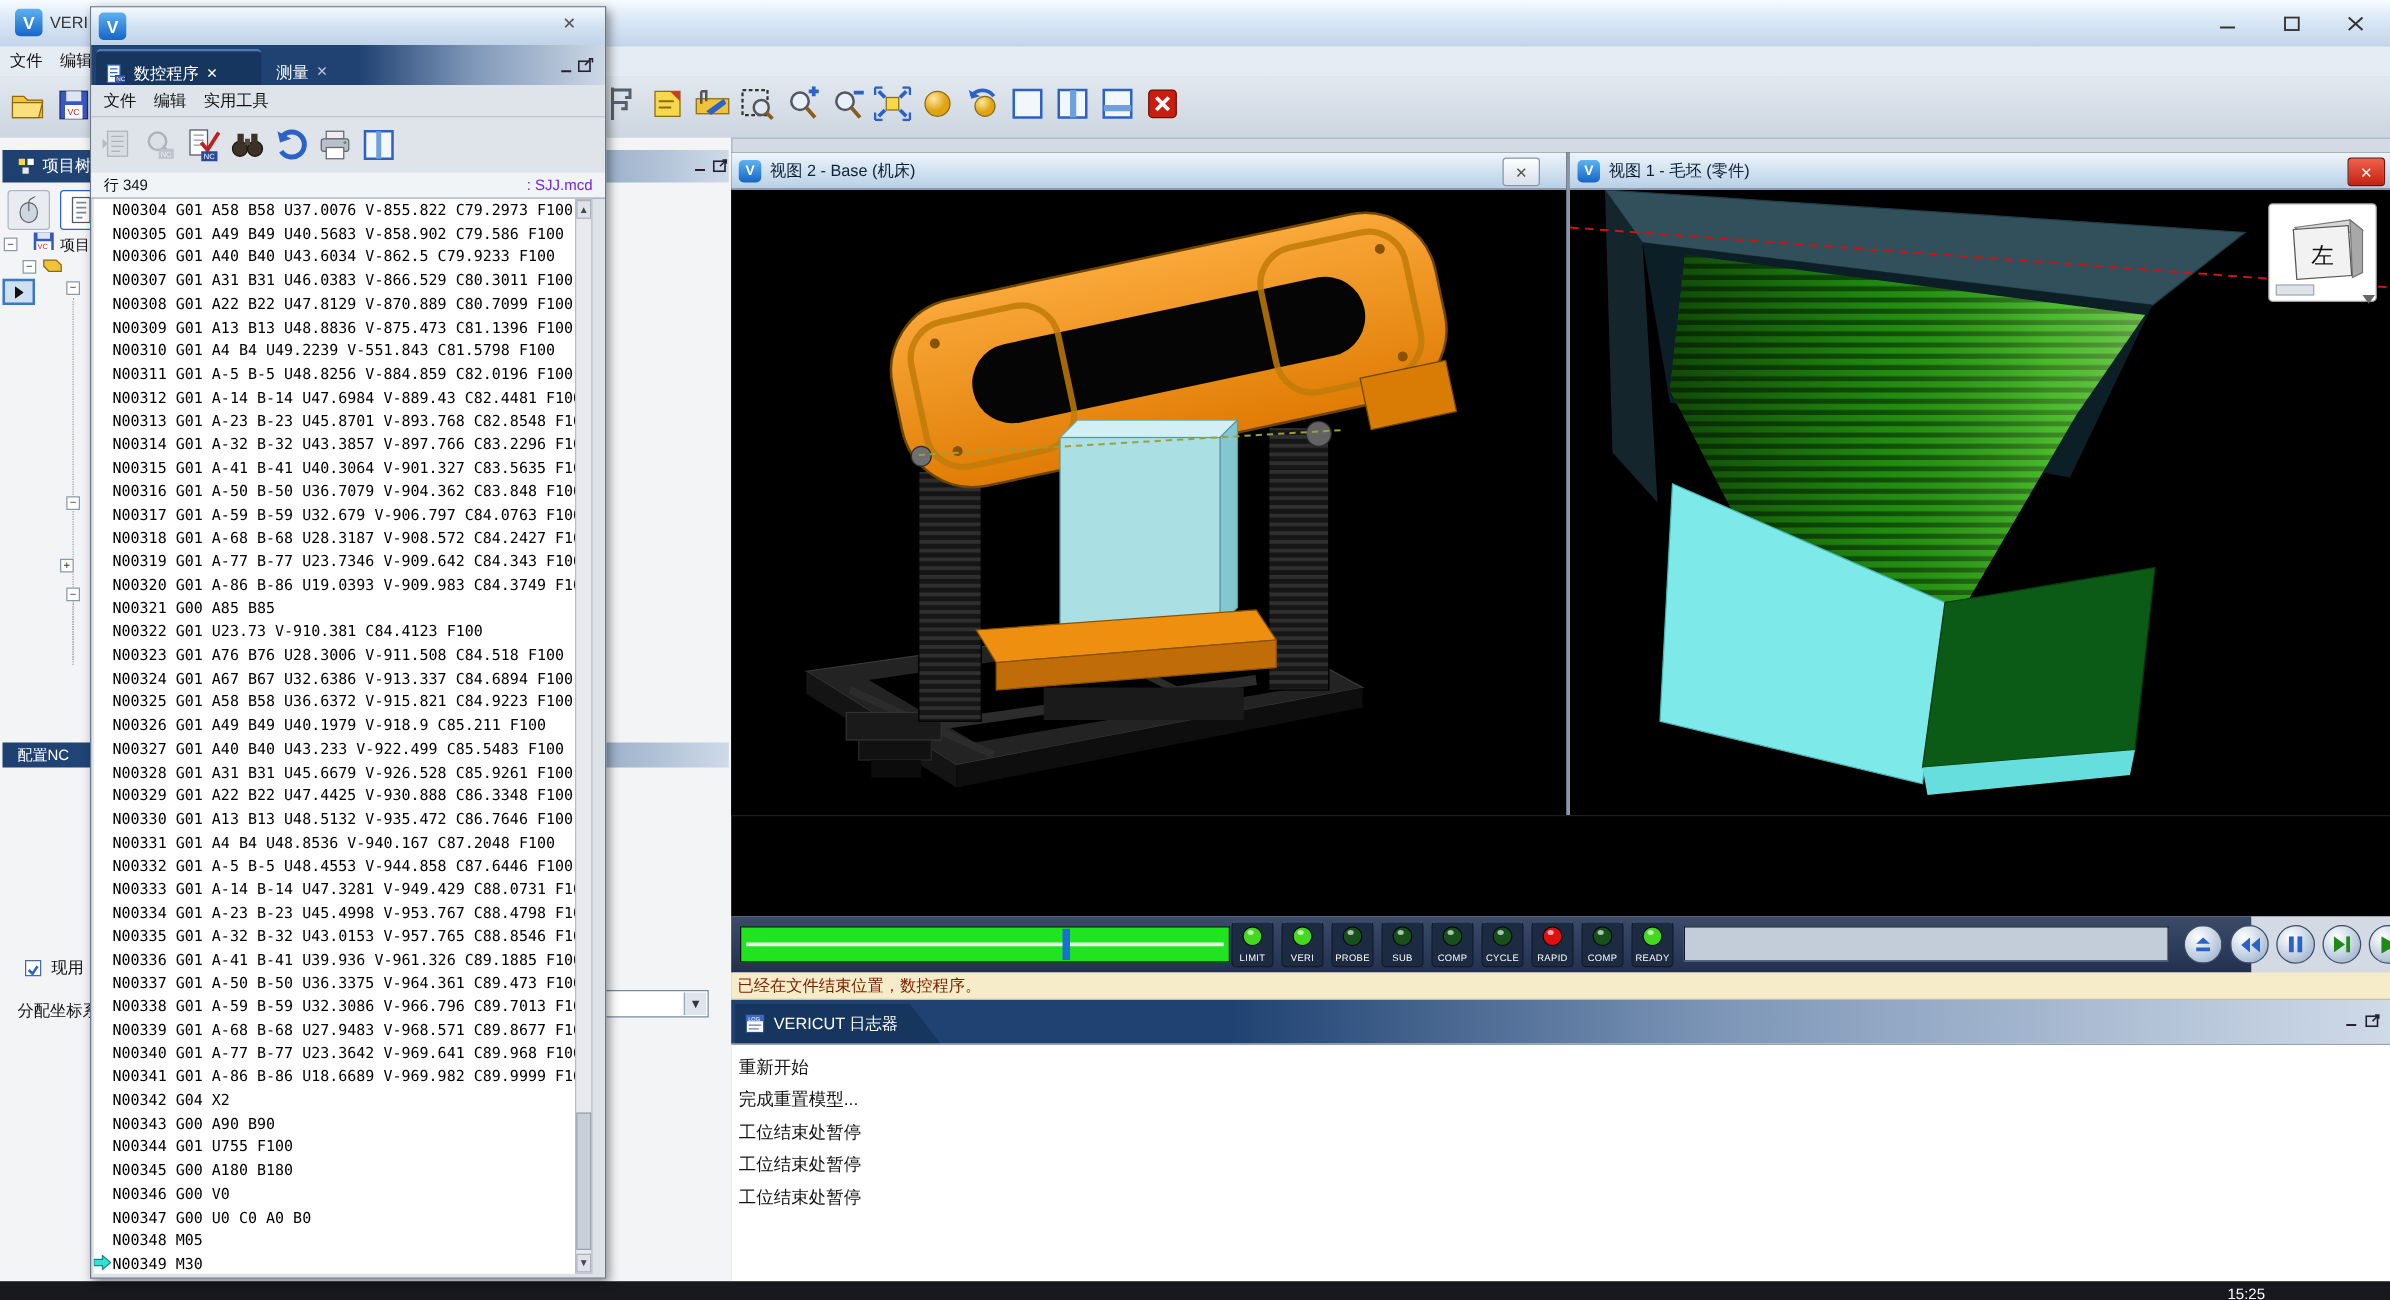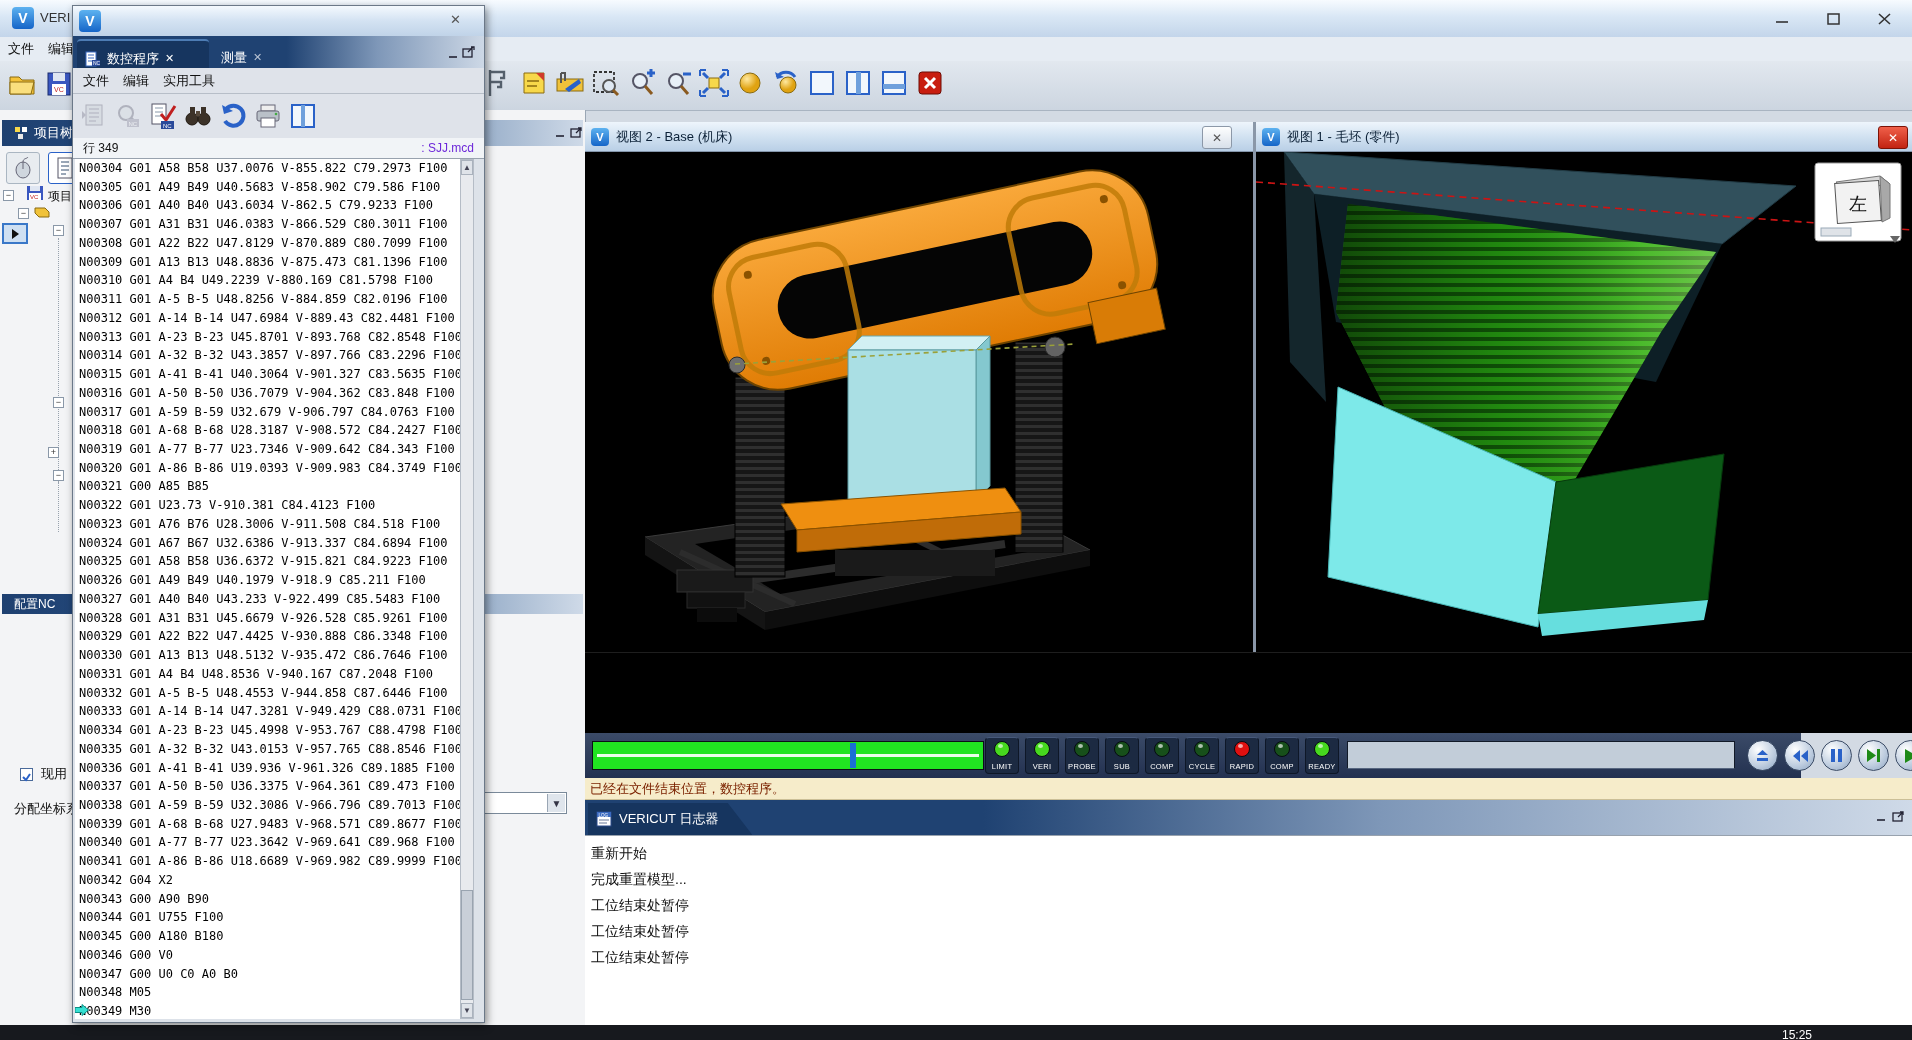--- a/index.html
+++ b/index.html
@@ -43,21 +43,21 @@
     box-sizing:border-box;font-size:13px;color:#fff;}
   .tab.active{background:#16355f;border-top:2px solid #4d7cb4;border-radius:4px 4px 0 0;}
   .tab .x{font-family:"DejaVu Sans",sans-serif;font-size:11px;font-weight:bold;}
   .nc-menubar{left:0;top:62px;width:411px;height:26px;background:#dfe3ea;display:flex;gap:14px;align-items:center;
     padding-left:10px;box-sizing:border-box;font-size:13px;border-bottom:1px solid #b7bec8;}
   .nc-toolbar{left:0;top:88px;width:411px;height:44px;background:#dfe3ea;display:flex;gap:5px;
     align-items:center;padding-left:5px;box-sizing:border-box;}
   .nc-linerow{left:0;top:132px;width:411px;height:21px;background:#f1f4f7;border-bottom:1px solid #98a2ae;
     font-size:12px;display:flex;align-items:center;padding:0 10px;box-sizing:border-box;justify-content:space-between;}
   .nc-list{left:2px;top:153px;width:385px;height:860px;background:#fff;overflow:hidden;
-    font-family:"DejaVu Sans Mono",monospace;font-size:12px;color:#000;padding-left:4px;box-sizing:border-box;}
+    font-family:"DejaVu Sans Mono",monospace;font-size:12px;color:#000;padding-left:15px;box-sizing:border-box;}
   .nc-line{height:18.74px;line-height:18.74px;white-space:nowrap;}
   .nc-scroll{left:387px;top:153px;width:14px;height:860px;background:#e8eaee;border:1px solid #b5bcc6;box-sizing:border-box;}
   .nc-scroll .btn{position:absolute;left:0;width:12px;height:15px;background:#dfe3e9;border:1px solid #aab2bd;
     font-size:8px;color:#445;text-align:center;line-height:13px;box-sizing:border-box;}
   .nc-scroll .thumb{position:absolute;left:0;width:12px;background:#c9cfd8;border:1px solid #9aa4b0;box-sizing:border-box;}
   
   .views{left:585px;top:122px;width:1327px;height:611px;background:#000;}
   .view-titlebar{height:30px;background:linear-gradient(#eef5fc,#cfe0f0 55%,#b9cfe6);border-bottom:1px solid #8496ab;
     display:flex;align-items:center;gap:7px;padding-left:6px;box-sizing:border-box;font-size:13px;color:#0d2238;}
   .view-close{position:absolute;top:4px;width:28px;height:21px;border:1px solid #8c98a8;border-radius:3px;
@@ -631,21 +631,21 @@
       <span style="color:#6d28d9;text-align:right;">: SJJ.mcd</span>
     </div>
     <div class="nc-list abs">
 
     <div class="nc-line">N00304 G01 A58 B58 U37.0076 V-855.822 C79.2973 F100</div>
         <div class="nc-line">N00305 G01 A49 B49 U40.5683 V-858.902 C79.586 F100</div>
         <div class="nc-line">N00306 G01 A40 B40 U43.6034 V-862.5 C79.9233 F100</div>
         <div class="nc-line">N00307 G01 A31 B31 U46.0383 V-866.529 C80.3011 F100</div>
         <div class="nc-line">N00308 G01 A22 B22 U47.8129 V-870.889 C80.7099 F100</div>
         <div class="nc-line">N00309 G01 A13 B13 U48.8836 V-875.473 C81.1396 F100</div>
-        <div class="nc-line">N00310 G01 A4 B4 U49.2239 V-880.169 C81.5798 F100</div>
+        <div class="nc-line">N00310 G01 A4 B4 U49.2239 V-551.843 C81.5798 F100</div>
         <div class="nc-line">N00311 G01 A-5 B-5 U48.8256 V-884.859 C82.0196 F100</div>
         <div class="nc-line">N00312 G01 A-14 B-14 U47.6984 V-889.43 C82.4481 F100</div>
         <div class="nc-line">N00313 G01 A-23 B-23 U45.8701 V-893.768 C82.8548 F100</div>
         <div class="nc-line">N00314 G01 A-32 B-32 U43.3857 V-897.766 C83.2296 F100</div>
         <div class="nc-line">N00315 G01 A-41 B-41 U40.3064 V-901.327 C83.5635 F100</div>
         <div class="nc-line">N00316 G01 A-50 B-50 U36.7079 V-904.362 C83.848 F100</div>
         <div class="nc-line">N00317 G01 A-59 B-59 U32.679 V-906.797 C84.0763 F100</div>
         <div class="nc-line">N00318 G01 A-68 B-68 U28.3187 V-908.572 C84.2427 F100</div>
         <div class="nc-line">N00319 G01 A-77 B-77 U23.7346 V-909.642 C84.343 F100</div>
         <div class="nc-line">N00320 G01 A-86 B-86 U19.0393 V-909.983 C84.3749 F100</div>

